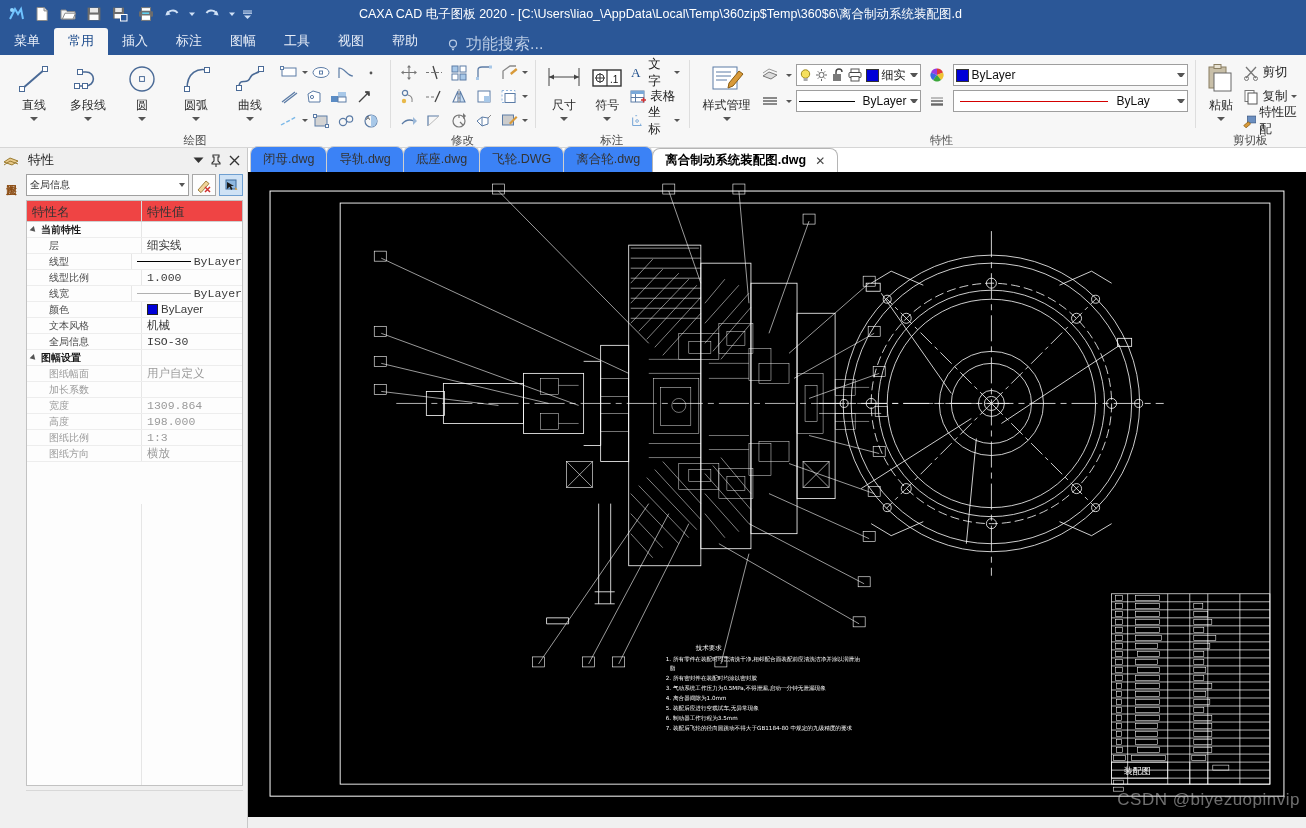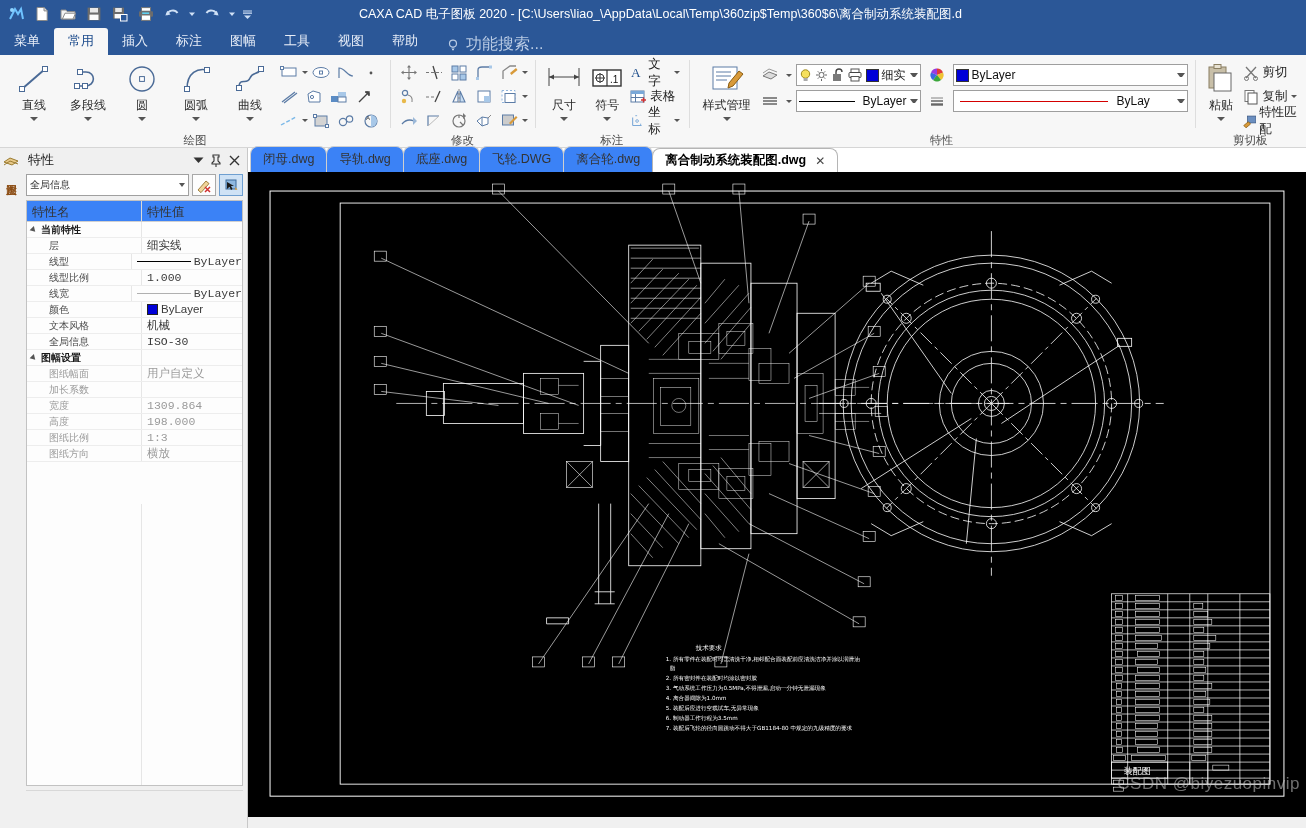--- a/index.html
+++ b/index.html
@@ -110,21 +110,21 @@
   .pp-combo {
     flex: 1; height: 22px; border: 1px solid #a0a0a0; background: #fff; display: flex; align-items: center;
     padding: 0 3px; font-size: 10px; color: #333; cursor: default;
   }
   .pp-combo .cb-caret { margin-left: auto; width: 0; height: 0;
       border-left: 3.5px solid transparent; border-right: 3.5px solid transparent; border-top: 4px solid #555; }
   .pp-btn { width: 24px; height: 22px; border: 1px solid #a8a8a8; background: #fdfdfd; display: flex; align-items: center; justify-content: center; cursor: default; }
   .pp-btn.sel { background: #cfe2f5; border-color: #6f9fd0; }
 
   .pp-table { flex: 1; background: #fdfdfd; border: 1px solid #c2c2c2; margin: 0 4px 4px 4px; overflow: hidden; display: flex; flex-direction: column; }
-  .pt-head { display: flex; height: 21px; border-bottom: 1px solid #d0d0d0; background: #3b82f6; font-family: Liberation Mono, monospace; }
+  .pt-head { display: flex; height: 21px; border-bottom: 1px solid #d0d0d0; background: #ef4444; font-family: Liberation Mono, monospace; }
   .pt-head div { font-size: 12.5px; color: #333; padding: 3px 5px; }
   .pt-c1 { width: 115px; border-right: 1px solid #d8d8d8; }
   .pt-c2 { flex: 1; }
   .pt-rows { flex: 1; }
   .pt-row { display: flex; height: 16px; border-bottom: 1px solid #ededed; }
   .pt-row .k { width: 115px; border-right: 1px solid #e6e6e6; font-size: 10px; color: #4a4a4a; padding-left: 22px; line-height: 15px; white-space: nowrap; }
   .pt-row .v { flex: 1; font-size: 11.5px; color: #3a3a3a; padding-left: 5px; line-height: 15px; display: flex; align-items: center; gap: 3px; white-space: nowrap; }
   .pt-row.group .k { font-weight: bold; color: #1a1a1a; padding-left: 14px; position: relative; }
   .pt-row.group .k::before {
     content: ""; position: absolute; left: 4px; top: 5px;
@@ -149,21 +149,21 @@
     background: #3b82f6; border: 1px solid #cfcfcf; border-bottom: none; margin-right: -1px;
     border-top-left-radius: 8px; border-top-right-radius: 8px; cursor: default; white-space: nowrap;
     position: relative;
   }
   .dtab.active { background: #ffffff; color: #000; font-weight: bold; height: 24px; z-index: 3; border-color: #b5b5b5; }
   .dtab .xclose { margin-left: 9px; font-size: 12px; color: #444; font-weight: normal; }
 
   .canvas { flex: 1; background: #000; position: relative; overflow: hidden; }
   .cadwrap { position: absolute; inset: 0; }
   .watermark {
-    position: absolute; right: 6px; bottom: 22px; font-size: 17px; color: rgba(200,200,200,0.55);
+    position: absolute; right: 6px; bottom: 6px; font-size: 17px; color: rgba(200,200,200,0.55);
     letter-spacing: 0.5px; pointer-events: none;
   }
   .statusstrip { height: 12px; background: #f0f0f0; border-top: 1px solid #000; }
 </style>
 </head>
 <body>
 
 <div class="app">
 
   <div class="titlebar">

